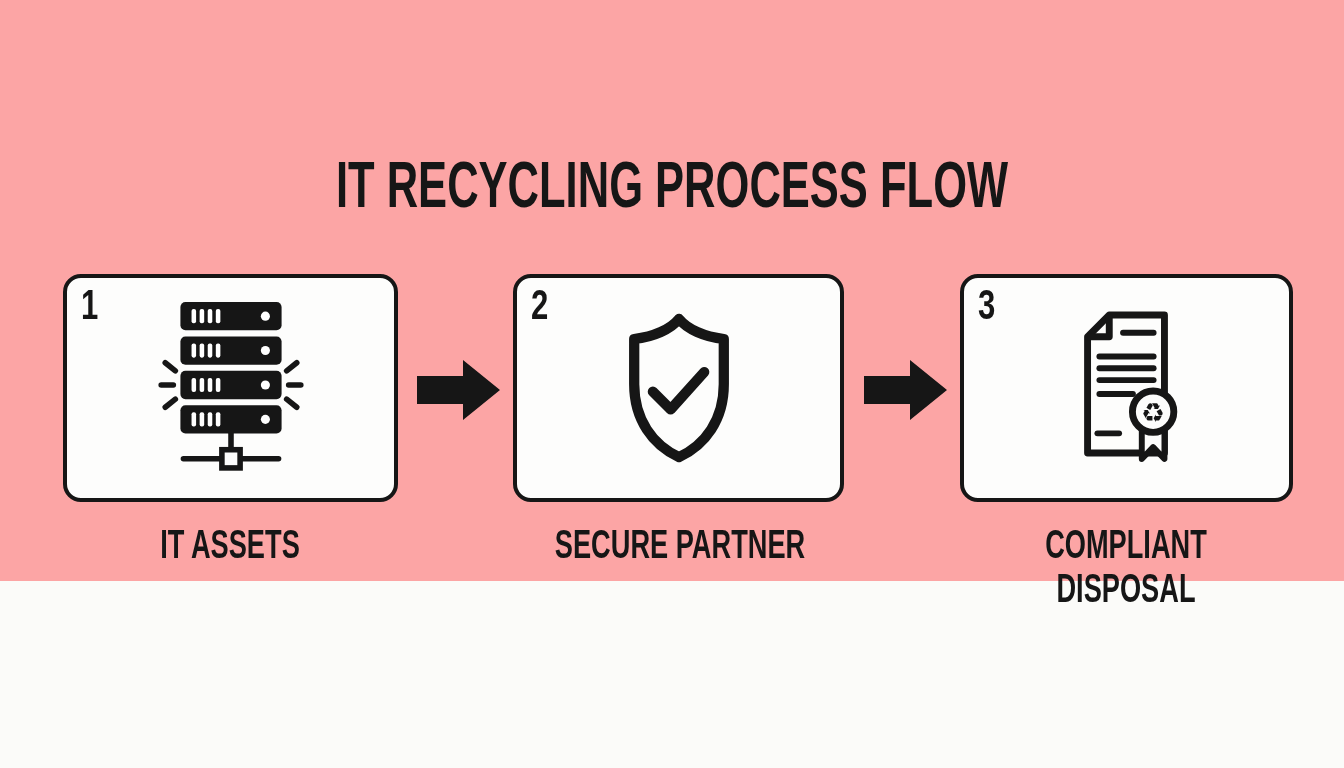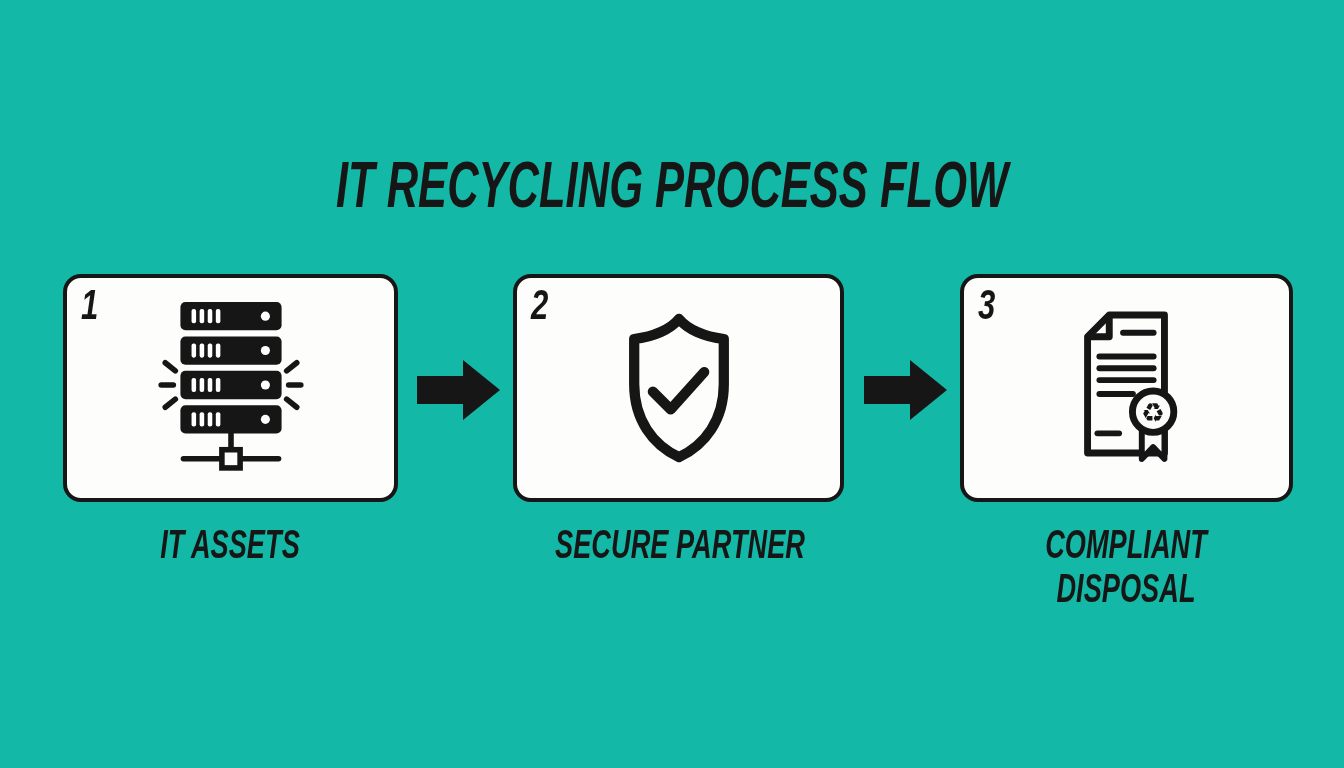--- a/index.html
+++ b/index.html
@@ -6,24 +6,23 @@
   html, body { width: 1344px; height: 768px; }
   body {
     font-family: "Liberation Sans", "DejaVu Sans", sans-serif;
     background: #fbfbf9;
     overflow: hidden;
     position: relative;
   }
   .canvas {
     position: absolute;
     left: 0; top: 0;
-    width: 1344px; height: 768px;
-    background: #14b8a6;
+    width: 1344px; height: 581px;
+    background: #fca5a5;
     color: #161616;
-    font-style: italic;
   }
   .diagram-title {
     position: absolute;
     left: 0; right: 0;
     top: 148px;
     text-align: center;
     font-size: 64px;
     font-weight: 700;
     letter-spacing: 0px;
     color: #161616;

